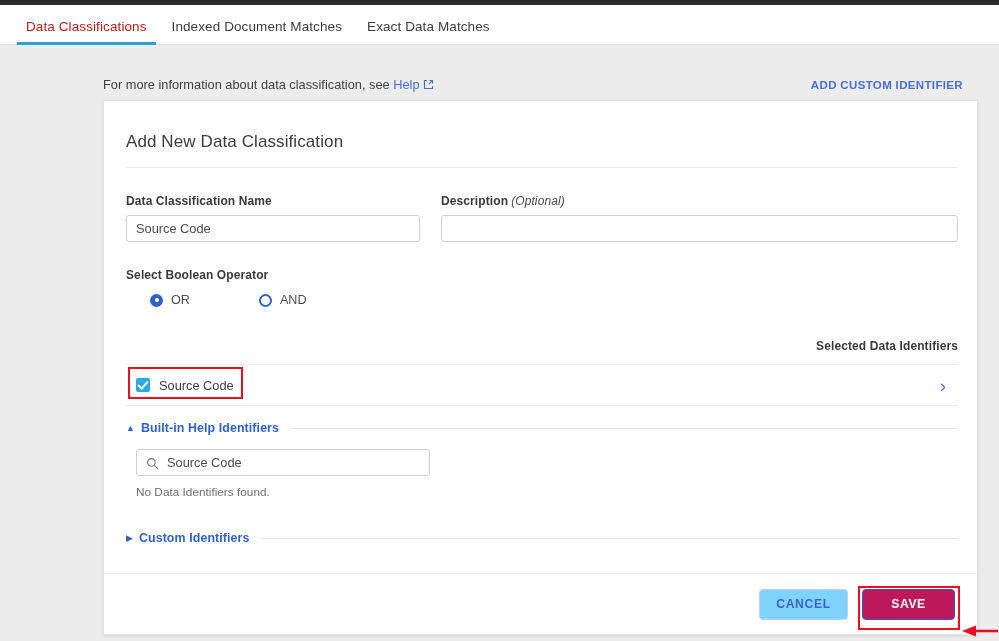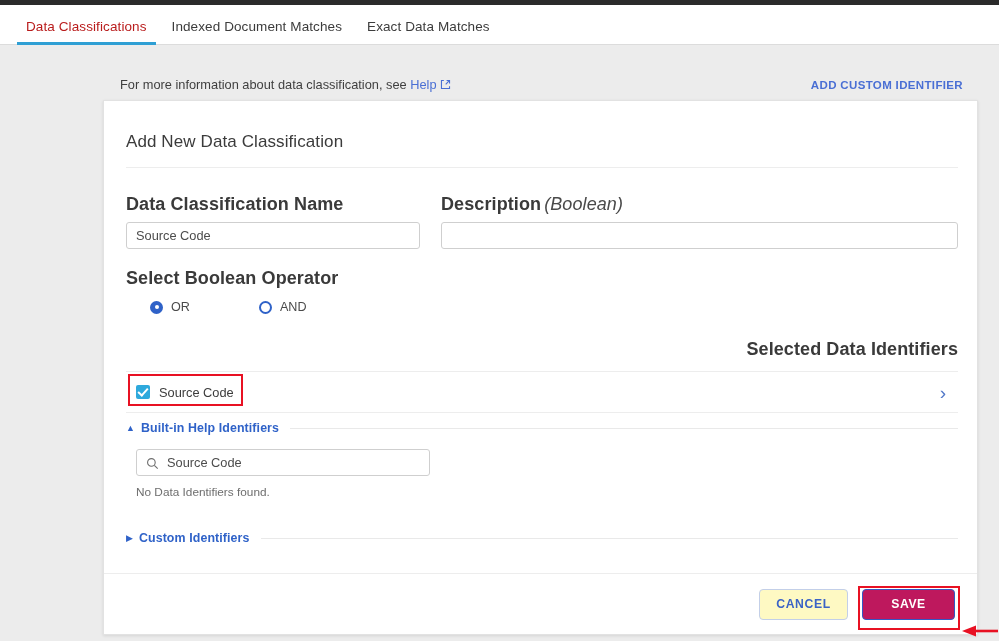--- a/index.html
+++ b/index.html
@@ -55,21 +55,21 @@
   
   .page {
     position: absolute;
     top: 46px; left: 0;
     width: 999px; height: 595px;
     background: #ececec;
   }
 
   .info-row {
     position: absolute;
-    top: 30px; left: 120px;
+    top: 30px; left: 103px;
     right: 20px;
     height: 18px;
     display: flex;
     align-items: center;
     justify-content: space-between;
   }
   .info-text {
     font-size: 12.8px;
     color: #3f3f3f;
     white-space: nowrap;
@@ -111,21 +111,21 @@
     letter-spacing: .1px;
   }
   .card-title-rule {
     position: absolute;
     top: 66px; left: 22px;
     width: 832px; height: 1px;
     background: #ededed;
   }
 
   .field-label {
-    font-size: 18px;
+    font-size: 12px;
     font-weight: bold;
     color: #3a3a3a;
     letter-spacing: .1px;
   }
   .label-optional {
     font-weight: normal;
     font-style: italic;
     color: #4a4a4a;
     margin-left: 3px;
   }
@@ -334,21 +334,21 @@
     font-weight: bold;
     letter-spacing: .6px;
     cursor: pointer;
     display: flex;
     align-items: center;
     justify-content: center;
     font-family: "Liberation Sans", sans-serif;
   }
   .btn-cancel {
     border: 1px solid #c3cfe8;
-    background: #fef9c3;
+    background: #7dd3fc;
     color: #3b63c6;
     margin-right: 14px;
   }
   .btn-save {
     border: 1px solid #3358c4;
     background: #be185d;
     color: #fff;
     min-width: 93px;
   }
   .ann-box-save {
@@ -406,21 +406,21 @@
 
       <div class="card-title">Add New Data Classification</div>
       <div class="card-title-rule"></div>
 
       <div class="row-name">
         <span class="field-label">Data Classification Name</span>
         <input class="text-input" type="text" value="Source Code" style="">
       </div>
 
       <div class="row-desc">
-        <span class="field-label"><span>Description</span><span class="label-optional">(Boolean)</span></span>
+        <span class="field-label"><span>Description</span><span class="label-optional">(Optional)</span></span>
         <input class="text-input" type="text" value="" style="">
       </div>
 
       <div class="bool-block">
         <span class="field-label">Select Boolean Operator</span>
         <div class="radio-row">
           <div class="radio-opt">
             <span class="radio checked"></span>
             <span class="radio-label">OR</span>
           </div>

